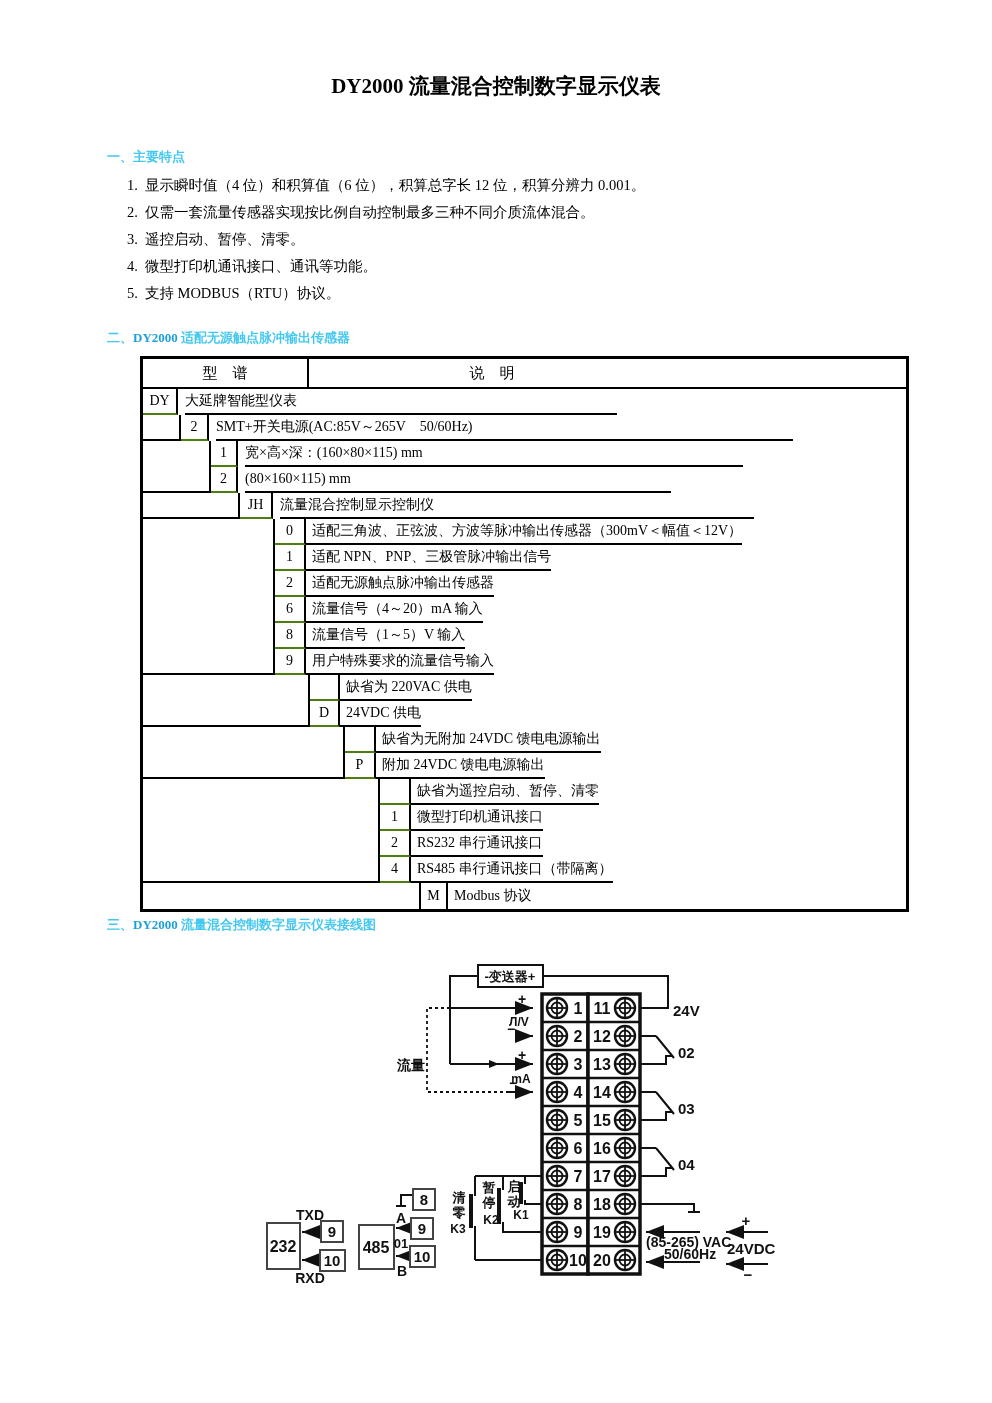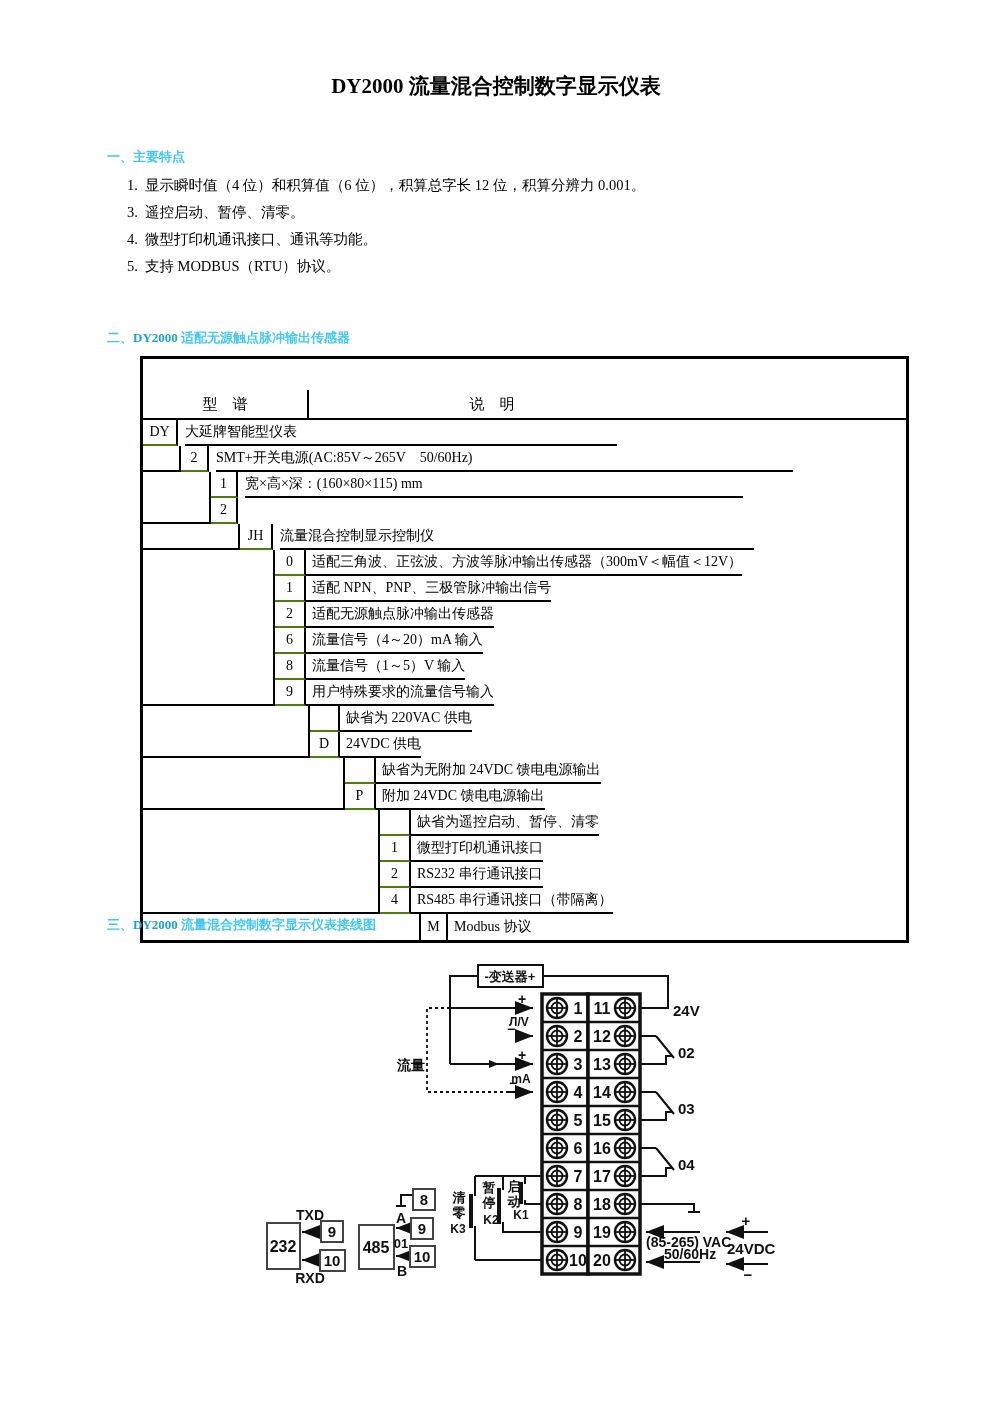--- a/index.html
+++ b/index.html
@@ -9,21 +9,21 @@
          font-size:21px;font-weight:bold;}
   .head{position:absolute;left:107px;font-size:13px;font-weight:bold;white-space:nowrap;}
   .h-s1{top:148px}.h-s2{top:329px}.h-s3{top:916px}
   .cyan{color:var(--cyan,#45C8F0);}
   .blue{color:var(--blue,#1F9FD9);}
   .features{position:absolute;left:127px;top:172px;}
   .feat{height:27px;line-height:27px;font-size:14.5px;white-space:nowrap;}
   .feat .fnum{display:inline-block;margin-right:7px;}
   .spec-table{position:absolute;left:140px;top:356px;width:763px;border:3px solid #000;
               background:#fff;}
-  .thead{display:flex;height:30px;margin-top:31px;}
+  .thead{display:flex;height:30px;}
   .thead>div{box-sizing:border-box;height:30px;display:flex;align-items:center;
              justify-content:center;font-size:15px;border-bottom:2px solid #000;white-space:pre;}
   .th1{width:166px;border-right:2px solid #000;flex:none;}
   .th2{flex:1;padding-right:270px;padding-left:39px;}
   .trow{display:flex;height:26px;}
   .trow>div{box-sizing:border-box;height:26px;flex:none;}
   .spacer{border-right:2px solid #000;}
   .spacer.gend{border-bottom:2px solid #000;}
   .code{border-right:2px solid #000;border-bottom:2px solid #4d7c0f;display:flex;
         align-items:center;justify-content:center;font-size:14px;}
@@ -39,20 +39,21 @@
 <body>
 
 <div class="page">
 
   <div class="title"><span>DY2000</span><span> 流量混合控制数字显示仪表</span></div>
 
   <div class="head h-s1"><span class="cyan">一、</span><span class="cyan">主要特点</span></div>
 
   <div class="features">
       <div class="feat"><span class="fnum">1.</span><span>显示瞬时值（4 位）和积算值（6 位），积算总字长 12 位，积算分辨力 0.001。</span></div>
+      <div class="feat"><span class="fnum">2.</span><span>仅需一套流量传感器实现按比例自动控制最多三种不同介质流体混合。</span></div>
       <div class="feat"><span class="fnum">3.</span><span>遥控启动、暂停、清零。</span></div>
       <div class="feat"><span class="fnum">4.</span><span>微型打印机通讯接口、通讯等功能。</span></div>
       <div class="feat"><span class="fnum">5.</span><span>支持 MODBUS（RTU）协议。</span></div>
     </div>
 
   <div class="head h-s2"><span class="cyan">二、</span><span class="blue">DY2000</span><span class="cyan"> 适配无源触点脉冲输出传感器</span></div>
 
   <div class="spec-table">
     <div class="thead">
       <div class="th1">型　谱</div>
@@ -69,20 +70,21 @@
           <div class="tdesc cpad">SMT+开关电源(AC:85V～265V　50/60Hz)</div>
         </div>
         <div class="trow">
           <div class="spacer" style="width: 68px;"></div>
           <div class="code" style="width: 27px;">1</div>
           <div class="tdesc cpad">宽×高×深：(160×80×115) mm</div>
         </div>
         <div class="trow">
           <div class="spacer gend" style="width: 68px;"></div>
           <div class="code" style="width: 27px;">2</div>
+          <div class="tdesc cpad">(80×160×115) mm</div>
         </div>
         <div class="trow">
           <div class="spacer gend" style="width: 97px;"></div>
           <div class="code" style="width: 33px;">JH</div>
           <div class="tdesc cpad">流量混合控制显示控制仪</div>
         </div>
         <div class="trow">
           <div class="spacer" style="width: 132px;"></div>
           <div class="code" style="width: 31px;">0</div>
           <div class="tdesc">适配三角波、正弦波、方波等脉冲输出传感器（300mV＜幅值＜12V）</div>

